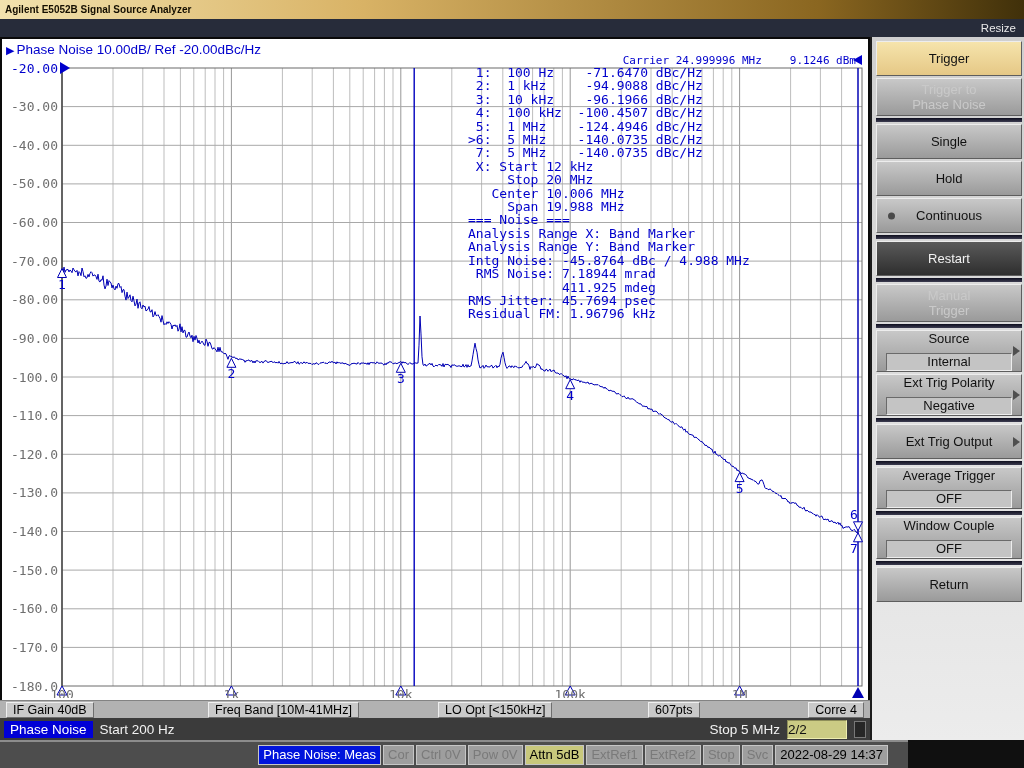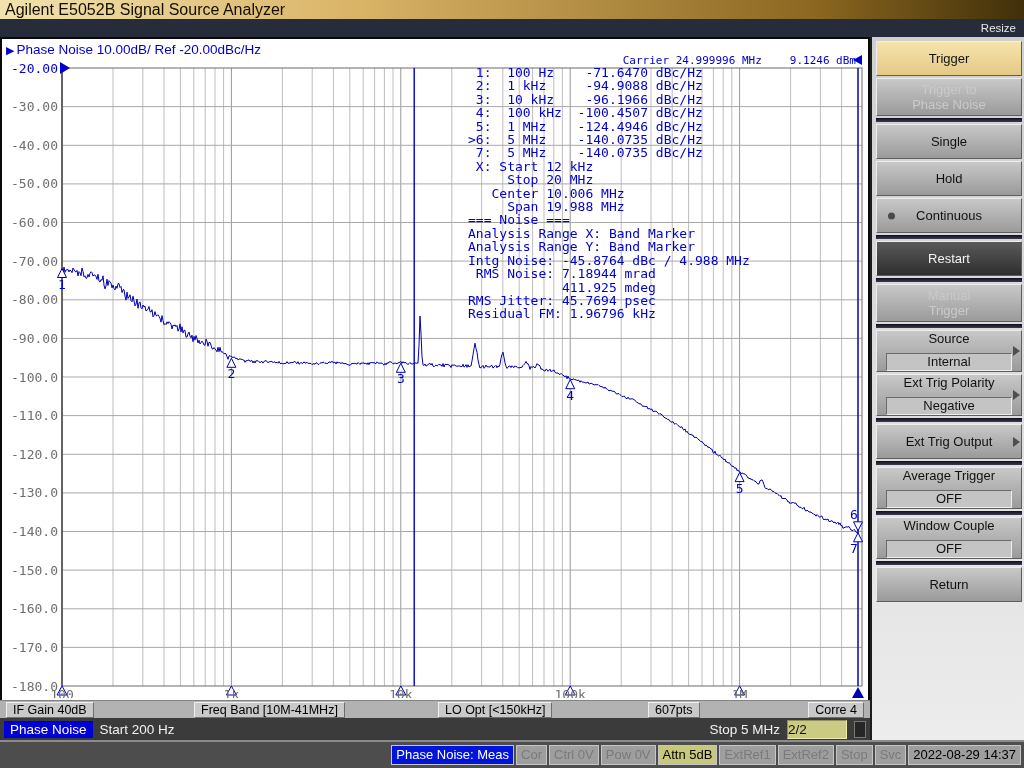--- a/index.html
+++ b/index.html
@@ -2,21 +2,21 @@
 <html><head>
 <meta charset="utf-8">
 <style>
   html,body{margin:0;padding:0;background:#000;}
   .screen{position:relative;width:1024px;height:768px;overflow:hidden;background:#101010;
           font-family:"Liberation Sans",sans-serif;-webkit-user-select:none;}
   
   .titlebar{position:absolute;left:0;top:0;width:1024px;height:19px;
     background:linear-gradient(to right,#F2E2AE,#D9B366 35%,#8A6620 80%,#40300A);
     display:flex;align-items:center;}
-  .titlebar span{font-size:16px;font-weight:normal;color:#140E00;padding-left:5px;}
+  .titlebar span{font-size:10px;font-weight:bold;color:#140E00;padding-left:5px;}
   
   .menubar{position:absolute;left:0;top:19px;width:1024px;height:18px;background:#272C3A;
     display:flex;align-items:center;justify-content:flex-end;}
   .menubar .resize{color:#E8E8E8;font-size:11.5px;padding-right:8px;}
   
   .chart-panel{position:absolute;left:0;top:37px;width:870px;height:764px;background:#FFFFFF;
     border:2px solid #0A0A0A;box-sizing:border-box;}
   .chart-header{position:absolute;left:4px;top:3px;font-size:13.5px;color:#0000CC;z-index:3;white-space:nowrap;}
   .hdr-arrow{font-size:11px;margin-right:2px;}
   .carrier-line{position:absolute;top:15px;right:12px;font:11px "DejaVu Sans Mono",monospace;
@@ -55,23 +55,23 @@
   
   .trace-bar{position:absolute;left:0;top:718px;width:870px;height:22px;background:#3B3B3B;
     display:flex;align-items:center;gap:7px;padding:0 4px;box-sizing:border-box;
     color:#F2F2F2;font-size:13.5px;}
   .trace-badge{background:#0000D6;color:#FFF;padding:1px 6px;}
   .tb-spacer{flex:1;}
   .page-badge{background:#CBCB84;color:#111;width:58px;text-align:left;padding:1px 0;
     border:1px solid;border-color:#8F8F5A #EDEDB0 #EDEDB0 #8F8F5A;}
   .mini-box{width:10px;height:15px;background:#262626;border:1px solid #787878;}
   
-  .system-bar{position:absolute;left:0;top:740px;width:1024px;height:28px;background:#4D4D4D;
+  .system-bar{position:absolute;left:0;top:740px;width:908px;height:28px;background:#4D4D4D;
     border-top:2px solid #8C8C8C;box-sizing:border-box;
-    display:flex;align-items:center;justify-content:flex-end;gap:2px;padding-right:3px;}
+    display:flex;align-items:center;justify-content:flex-end;gap:2px;padding-right:20px;}
   .sysbox{height:18px;line-height:18px;padding:0 4px;font-size:13px;background:#9E9E9E;
     border:1px solid #C6C6C6;color:#000;white-space:nowrap;}
   .sysbox.dim{color:#7A7A7A;}
   .sysbox.blue{background:#0014DC;color:#FFF;}
   .sysbox.khaki{background:#C8C87C;color:#000;}
 </style>
 </head>
 <body>
 
 <div class="screen">
@@ -273,21 +273,21 @@
         <div class="value">OFF</div>
       </div>
       <div class="sep"></div>
       <div class="skey">
         <div class="lbl">Return</div>
       </div>
     </div>
 
   <div class="status-row" id="status-row">
       <span class="sbox" style="left: 6px;">IF Gain 40dB</span>
-      <span class="sbox" style="left: 194px;">Freq Band [10M-41MHz]</span>
+      <span class="sbox" style="left: 208px;">Freq Band [10M-41MHz]</span>
       <span class="sbox" style="left: 438px;">LO Opt [&lt;150kHz]</span>
       <span class="sbox" style="left: 648px;">607pts</span>
       <span class="sbox" style="right: 6px;">Corre 4</span>
     </div>
 
   <div class="trace-bar">
     <span class="trace-badge">Phase Noise</span>
     <span>Start 200 Hz</span>
     <span class="tb-spacer"></span>
     <span>Stop 5 MHz</span>

